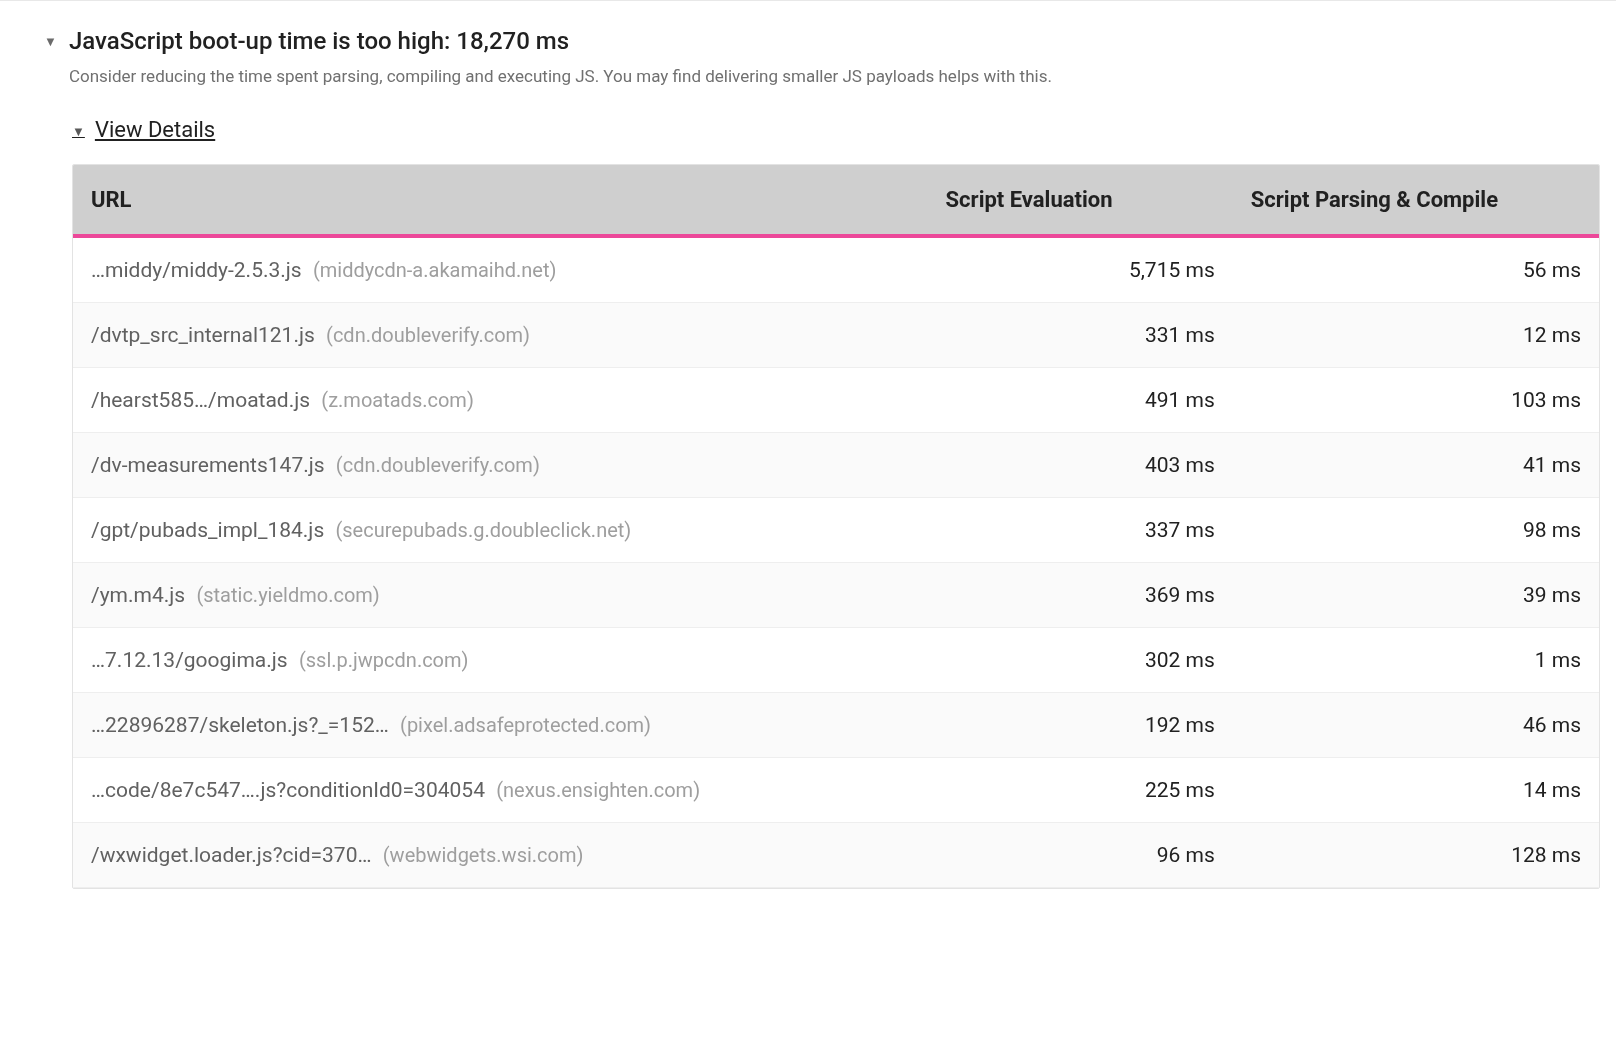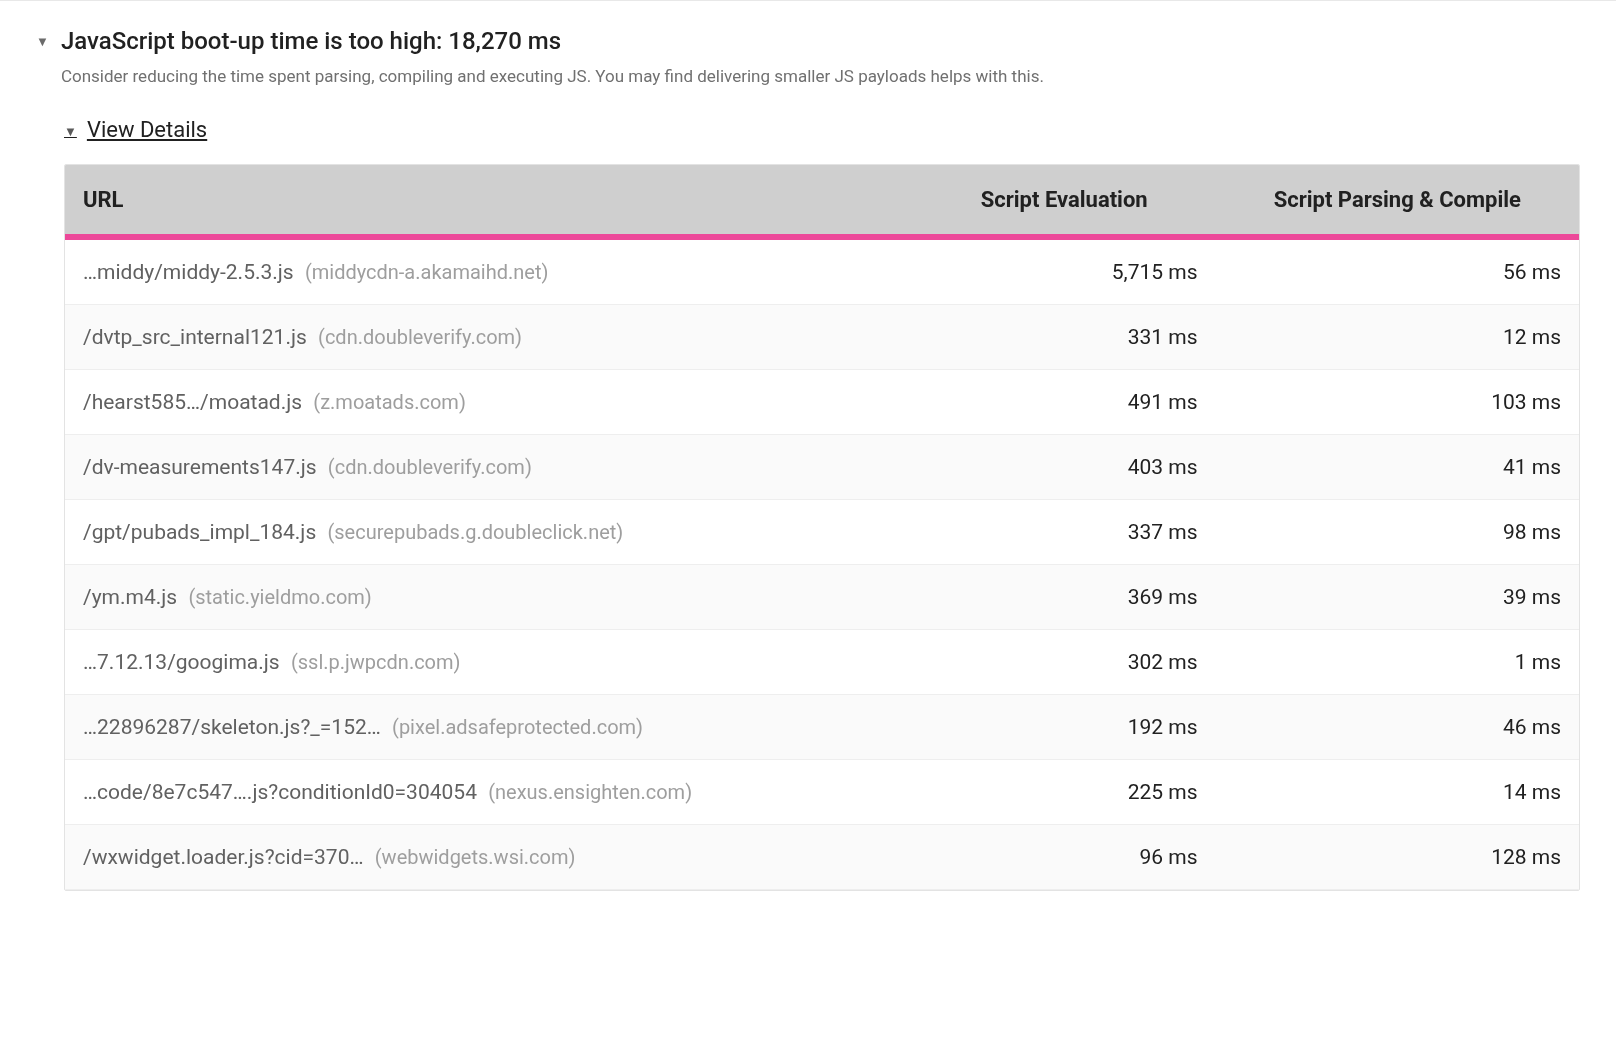--- a/index.html
+++ b/index.html
@@ -9,21 +9,22 @@
     font-family: Roboto, Arial, Helvetica, sans-serif;
     background: #fff;
     color: #212121;
     width: 1616px;
   }
   .top-rule {
     border-top: 1px solid #e8e8e8;
     margin: 0 0 8px 0;
   }
   .audit {
-    padding: 16px 36px 0 36px;
+    padding: 16px 16px 0 36px;
+    margin-left: 8px;
   }
   .audit-header {
     display: flex;
     align-items: flex-start;
     gap: 12px;
   }
   .tri {
     color: #6b6b6b;
     font-size: 16px;
     line-height: 28px;
@@ -82,23 +83,23 @@
     border-collapse: collapse;
     table-layout: fixed;
   }
   thead th {
     background: #cfcfcf;
     font-size: 22px;
     font-weight: 700;
     color: #212121;
     text-align: left;
     padding: 22px 18px;
-    border-bottom: 6px solid #ec4899;
-  }
-  thead th.num { text-align: center; }
+    border-bottom: 4px solid #ec4899;
+  }
+  thead th.num { text-align: left; }
   tbody td {
     font-size: 21px;
     padding: 20px 18px;
     border-bottom: 1px solid #eeeeee;
     color: #212121;
     vertical-align: middle;
     white-space: nowrap;
     overflow: hidden;
     text-overflow: ellipsis;
   }

